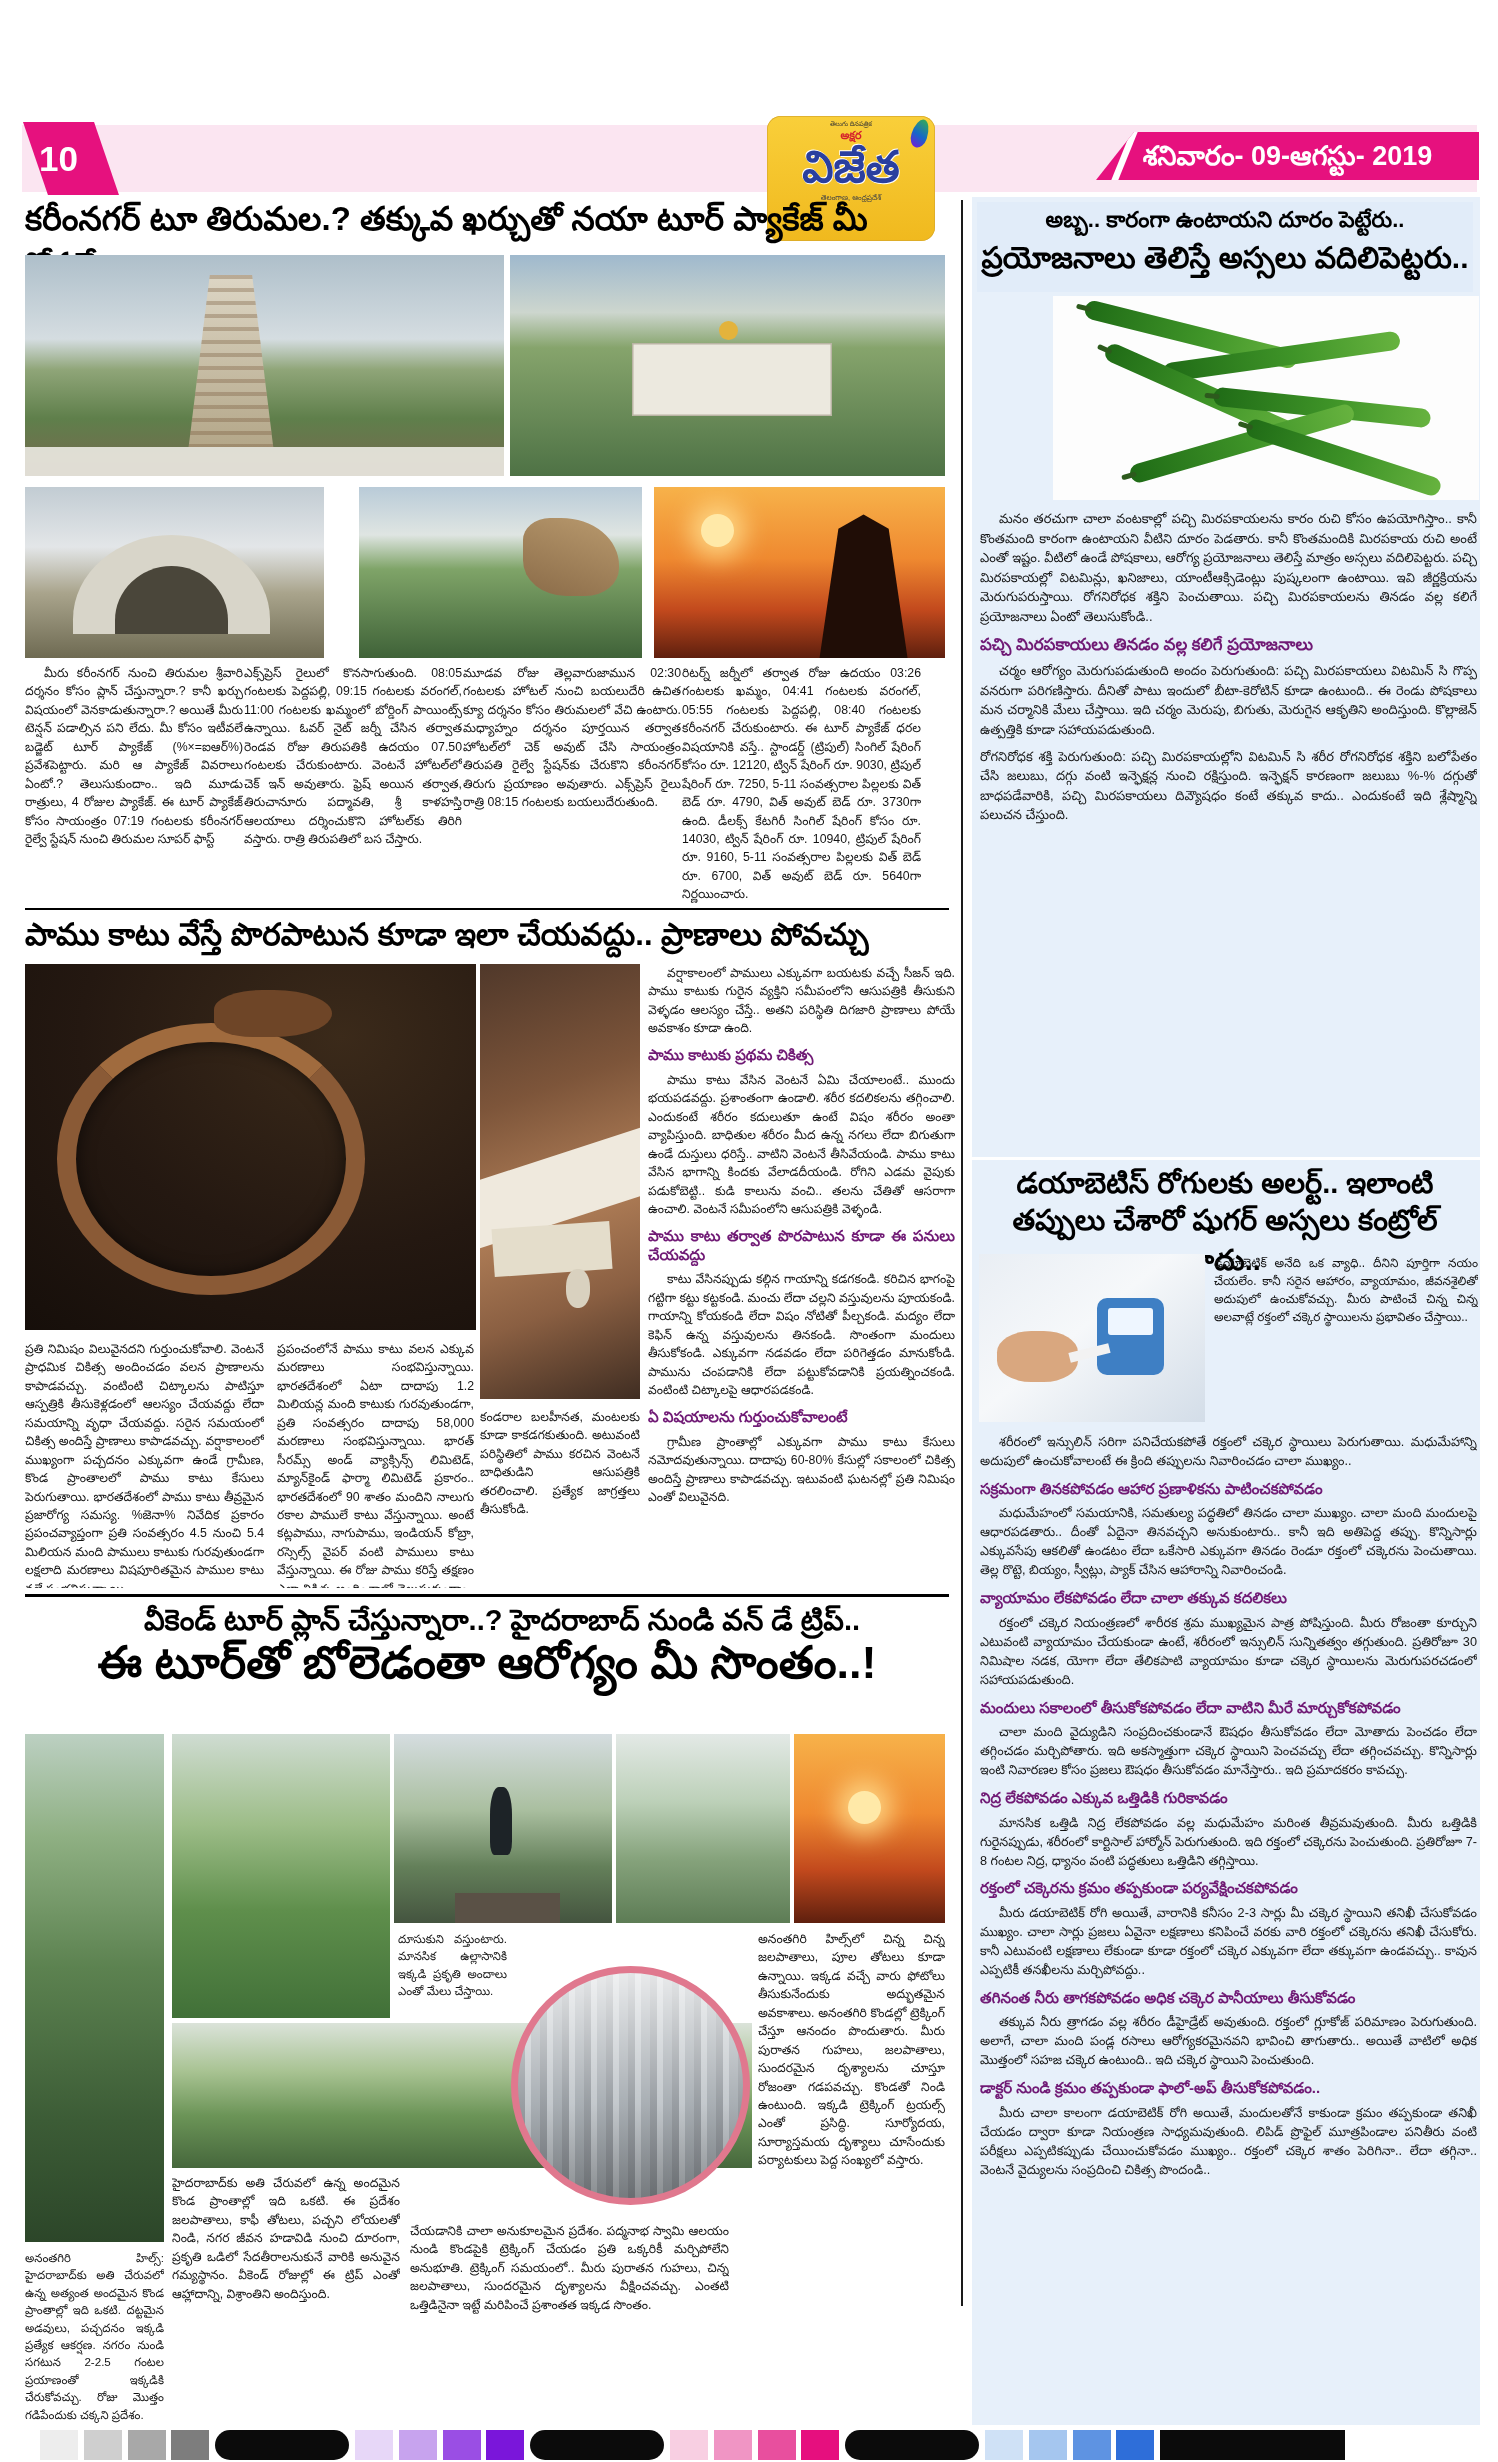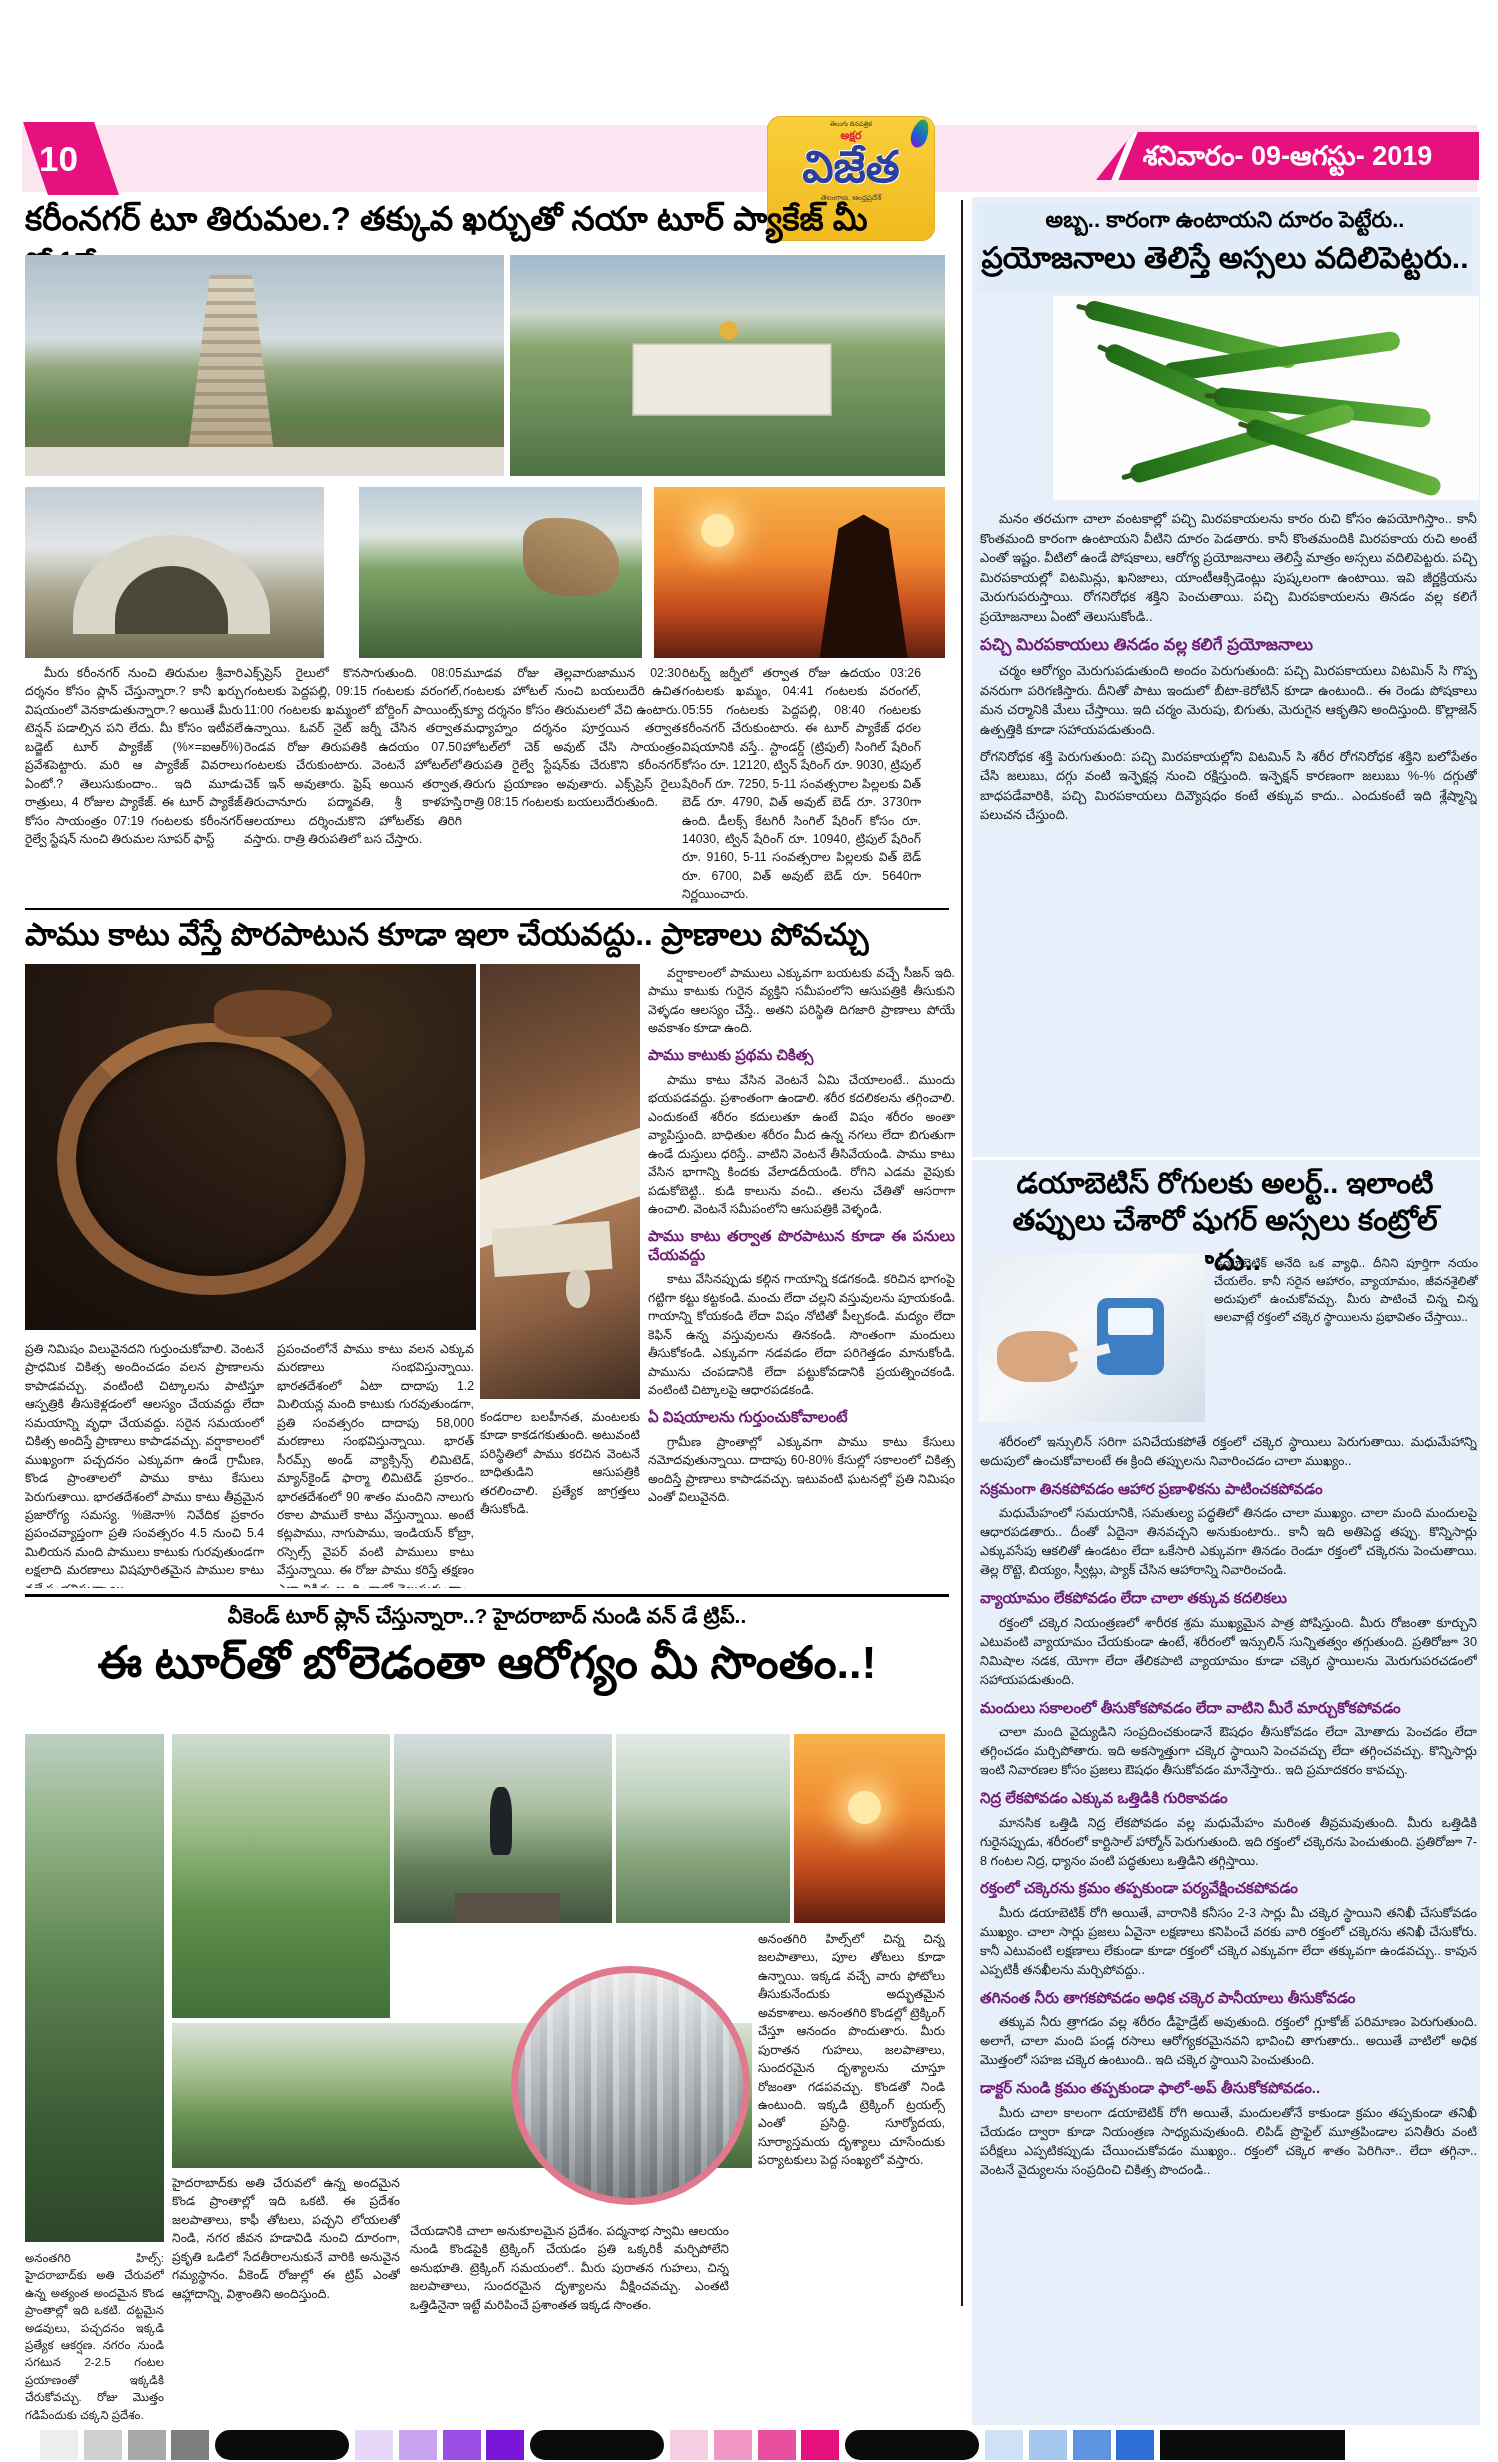--- a/index.html
+++ b/index.html
@@ -172,34 +172,37 @@
   <div class="abs body-txt" style="left:277px;top:1340px;width:197px;height:248px;">
     <p class="noind">ప్రపంచంలోనే పాము కాటు వలన ఎక్కువ మరణాలు సంభవిస్తున్నాయి. భారతదేశంలో ఏటా దాదాపు 1.2 మిలియన్ల మంది కాటుకు గురవుతుండగా, ప్రతి సంవత్సరం దాదాపు 58,000 మరణాలు సంభవిస్తున్నాయి. భారత్ సీరమ్స్ అండ్ వ్యాక్సిన్స్ లిమిటెడ్, మ్యాన్‌కైండ్ ఫార్మా లిమిటెడ్ ప్రకారం.. భారతదేశంలో 90 శాతం మందిని నాలుగు రకాల పాములే కాటు వేస్తున్నాయి. అంటే కట్లపాము, నాగుపాము, ఇండియన్ కోబ్రా, రస్సెల్స్ వైపర్ వంటి పాములు కాటు వేస్తున్నాయి. ఈ రోజు పాము కరిస్తే తక్షణం ఎలా చికిత్స అందించాలో తెలుసుకుందాం.</p>
 
   </div>
   <div class="abs body-txt" style="left:480px;top:1408px;width:160px;height:180px;">
     <p class="noind">కండరాల బలహీనత, మంటలకు కూడా కాకడగకుతుంది. అటువంటి పరిస్థితిలో పాము కరచిన వెంటనే బాధితుడిని ఆసుపత్రికి తరలించాలి. ప్రత్యేక జాగ్రత్తలు తీసుకోండి.</p>
   </div>
 
   <div class="abs hline" style="left:25px;top:1594px;width:924px;height:2.9px;"></div>
 
-  <div class="abs hl center" style="left:25px;top:1604px;width:924px;height:32px;font-size:21px;">వీకెండ్ టూర్ ప్లాన్ చేస్తున్నారా..? హైదరాబాద్ నుండి వన్ డే ట్రిప్..</div>
+  <div class="abs hl center" style="left:40px;top:1604px;width:924px;height:32px;font-size:29px;">వీకెండ్ టూర్ ప్లాన్ చేస్తున్నారా..? హైదరాబాద్ నుండి వన్ డే ట్రిప్..</div>
   <div class="abs hl center" style="left:25px;top:1637px;width:924px;height:67px;font-size:45px;">ఈ టూర్‌తో బోలెడంతా ఆరోగ్యం మీ సొంతం..!</div>
 
   <div class="ph ph-tall" style="left:25px;top:1734px;width:139px;height:508px;"></div>
   <div class="ph ph-field" style="left:172px;top:1734px;width:218px;height:284px;"></div>
   <div class="ph ph-viewer" style="left:394px;top:1734px;width:218px;height:189px;">
     <i class="figure"></i>
       <i class="ledge"></i>
   </div>
   <div class="ph ph-misty" style="left:616px;top:1734px;width:174px;height:189px;"></div>
   <div class="ph ph-sunset" style="left:794px;top:1734px;width:151px;height:189px;">
     <i class="sun" style="left:36%;top:30%;"></i>
   </div>
 
+  <div class="abs body-txt" style="left:398px;top:1930px;width:109px;height:174px;font-size:11.6px;">
+    <p class="noind">దూసుకుని వస్తుంటారు. మానసిక ఉల్లాసానికి ఇక్కడి ప్రకృతి అందాలు ఎంతో మేలు చేస్తాయి.</p>
+  </div>
 
   <div class="ph ph-wide" style="left:172px;top:2023px;width:580px;height:145px;"></div>
   <div class="ph waterfall" style="left:511px;top:1966px;width:239px;height:239px;"></div>
 
   <div class="abs body-txt" style="left:758px;top:1930px;width:187px;height:493px;">
     <p class="noind">అనంతగిరి హిల్స్‌లో చిన్న చిన్న జలపాతాలు, పూల తోటలు కూడా ఉన్నాయి. ఇక్కడ వచ్చే వారు ఫోటోలు తీసుకునేందుకు అద్భుతమైన అవకాశాలు. అనంతగిరి కొండల్లో ట్రెక్కింగ్ చేస్తూ ఆనందం పొందుతారు. మీరు పురాతన గుహలు, జలపాతాలు, సుందరమైన దృశ్యాలను చూస్తూ రోజంతా గడపవచ్చు. కొండతో నిండి ఉంటుంది. ఇక్కడి ట్రెక్కింగ్ ట్రయల్స్ ఎంతో ప్రసిద్ధి. సూర్యోదయ, సూర్యాస్తమయ దృశ్యాలు చూసేందుకు పర్యాటకులు పెద్ద సంఖ్యలో వస్తారు.</p>
   </div>
   <div class="abs body-txt" style="left:25px;top:2249px;width:139px;height:175px;font-size:11.6px;">
     <p class="noind">అనంతగిరి హిల్స్: హైదరాబాద్‌కు అతి చేరువలో ఉన్న అత్యంత అందమైన కొండ ప్రాంతాల్లో ఇది ఒకటి. దట్టమైన అడవులు, పచ్చదనం ఇక్కడి ప్రత్యేక ఆకర్షణ. నగరం నుండి సగటున 2-2.5 గంటల ప్రయాణంతో ఇక్కడికి చేరుకోవచ్చు. రోజు మొత్తం గడిపేందుకు చక్కని ప్రదేశం.</p>
   </div>

